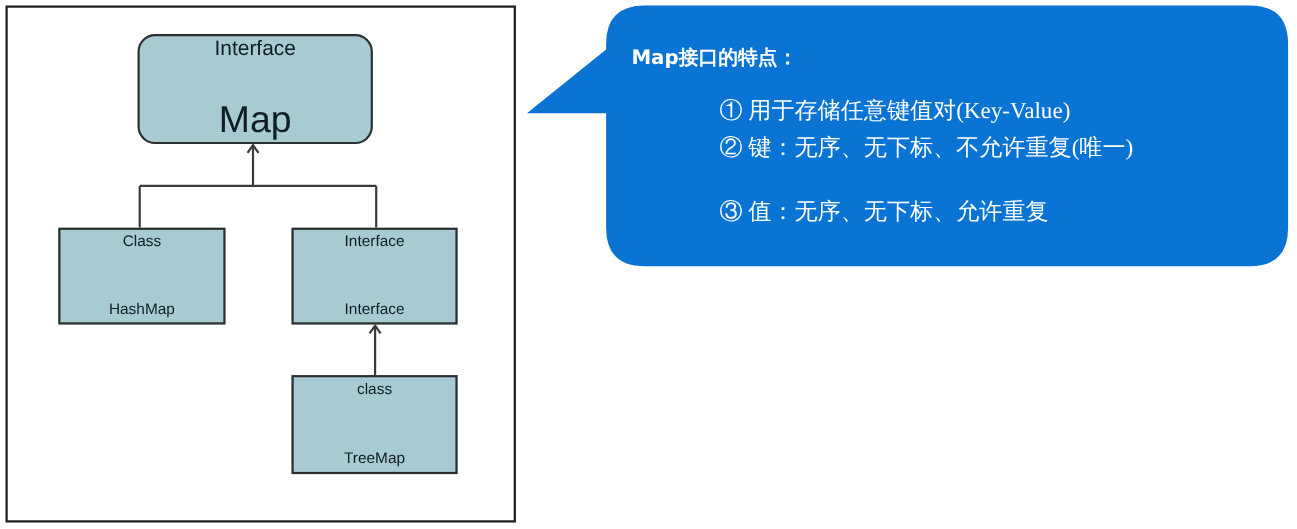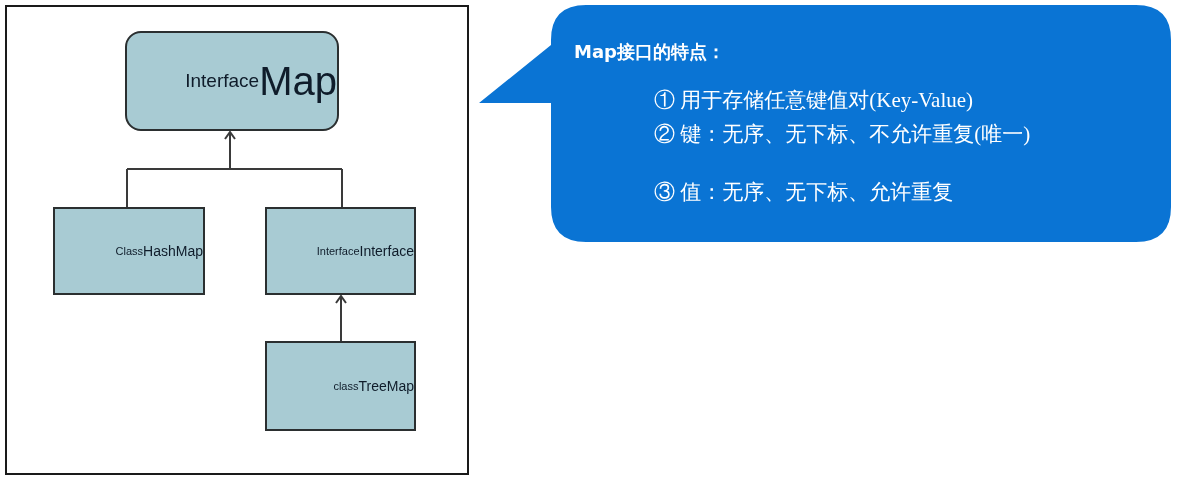--- a/index.html
+++ b/index.html
@@ -1,27 +1,27 @@
 <!DOCTYPE html>
 <html><head>
 <meta charset="utf-8">
 <style>
   html, body { margin: 0; padding: 0; background: #ffffff; }
   body { width: 1179px; height: 481px; position: relative; overflow: hidden;
          font-family: "Liberation Sans", "DejaVu Sans", sans-serif; }
   .frame { position: absolute; left: 5px; top: 5px; width: 460px; height: 466px;
            border: 2px solid #1a1a1a; box-sizing: content-box; background: #fff; }
   .node { position: absolute; background: #a8cbd3; border: 2px solid #2b2f30;
-          box-sizing: border-box; display: flex; flex-direction: row;
-          align-items: center; justify-content: flex-end; color: #0f1c2a; }
-  .node .kind { font-size: 11px; line-height: 20px; }
+          box-sizing: border-box; display: flex; flex-direction: column;
+          align-items: center; justify-content: space-between; color: #0f1c2a; }
+  .node .kind { font-size: 14px; line-height: 20px; }
   .node .name { font-size: 14px; line-height: 26px; }
   .node.root { border-radius: 16px; }
   .node.root .kind { font-size: 19px; line-height: 24px; }
-  .node.root .name { font-size: 40px; line-height: 40px; }
+  .node.root .name { font-size: 34px; line-height: 40px; }
   svg.edges { position: absolute; left: 0; top: 0; }
   .bubble-svg { position: absolute; left: 0; top: 0; }
   .bubble-text { position: absolute; color: #ffffff;
                  font-family: "DejaVu Sans", sans-serif; text-align: center; }
   .bubble-title { left: 574px; top: 40px; font-size: 18px; font-weight: bold; }
   .bubble-item { position: absolute; left: 654px; font-size: 21px; color: #ffffff;
                  font-family: Liberation Serif, serif; white-space: nowrap; }
 </style>
 </head>
 <body>

